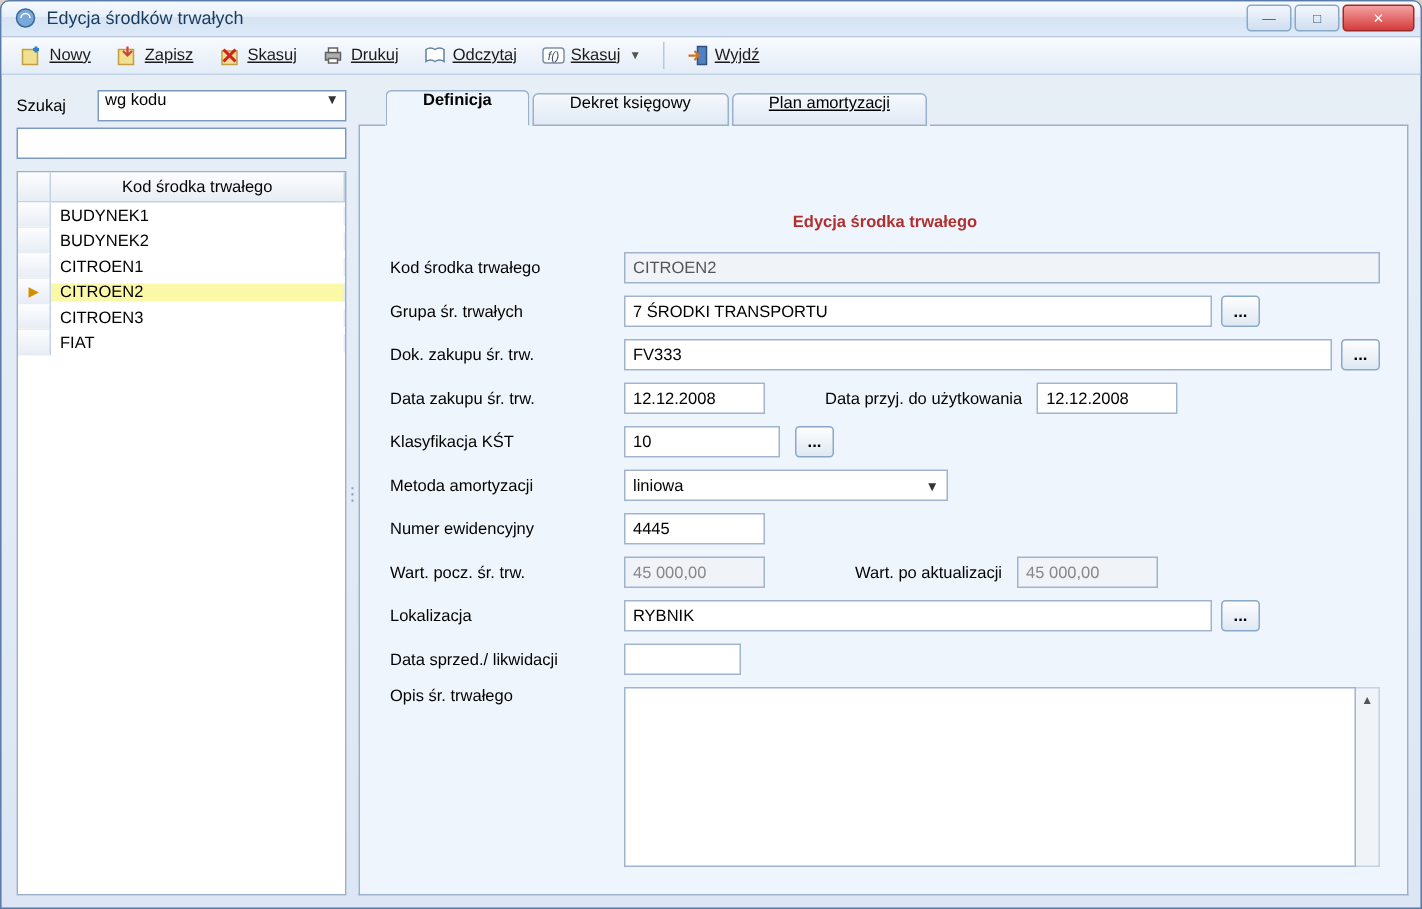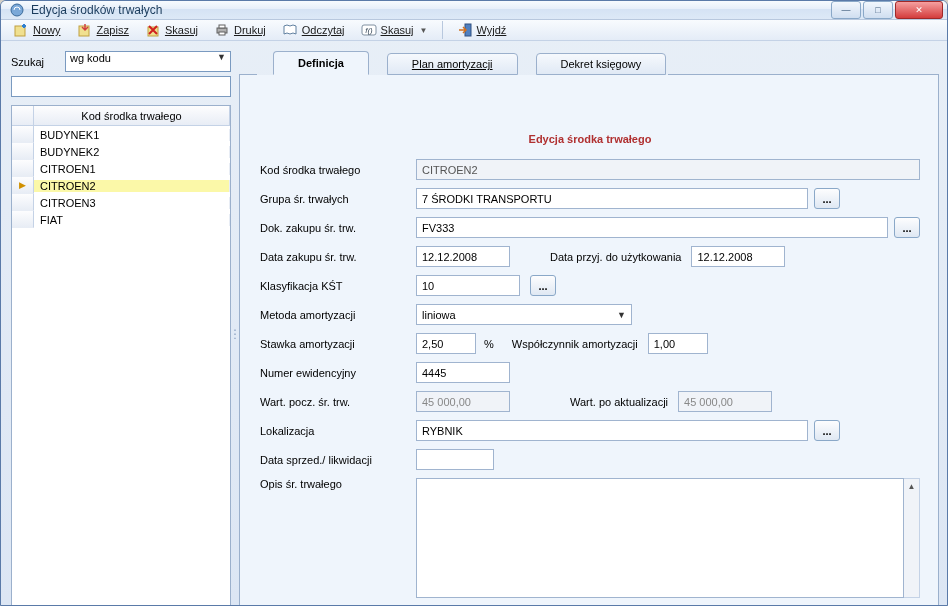--- a/index.html
+++ b/index.html
@@ -178,24 +178,23 @@
     }
     .tab-spacer-left { width: 18px; border-bottom: 1px solid #9bb0cc; }
     .tab {
       height: 22px;
       padding: 0 24px;
       border: 1px solid #9bb0cc;
       border-bottom: 1px solid #9bb0cc;
       background: linear-gradient(to bottom, #f6f9fd, #e0e9f5);
       border-radius: 4px 4px 0 0;
       display: flex;
-      align-items: center;
+      align-items: flex-start;
       margin-right: 2px;
       font-size: 11px;
-      margin-left: 16px;
     }
     .tab.active {
       background: #eff5fc;
       border-bottom: 1px solid #eff5fc;
       font-weight: bold;
       height: 24px;
     }
     .tab .ul { text-decoration: underline; }
     .tab-spacer-right { flex:1; border-bottom: 1px solid #9bb0cc; }
     .tab-content {
@@ -389,24 +388,24 @@
         <span class="splitter-dots"></span>
       </div>
 
     <div class="right-panel">
       <div class="tabs">
         <div class="tab-spacer-left"></div>
         <div class="tab active">
             <span>Definicja</span>
           </div>
         <div class="tab">
+            <span>Dekret księgowy</span>
+          </div>
+        <div class="tab">
             <span class="ul">Plan amortyzacji</span>
-          </div>
-        <div class="tab">
-            <span>Dekret księgowy</span>
           </div>
         <div class="tab-spacer-right"></div>
       </div>
       <div class="tab-content">
         <div class="form-title">Edycja środka trwałego</div>
 
         <div class="form-row">
           <div class="form-label">Kod środka trwałego</div>
           <div class="field wide ro">CITROEN2</div>
         </div>
@@ -437,27 +436,20 @@
         </div>
 
         <div class="form-row">
           <div class="form-label">Metoda amortyzacji</div>
           <div class="field combo" style="width:216px">
             <span>liniowa</span>
             <span class="arrow">▼</span>
           </div>
         </div>
 
-        <div class="form-row">
-          <div class="form-label">Stawka amortyzacji</div>
-          <div class="field" style="width:60px">2,50</div>
-          <span class="label-inline" style="padding:0 8px">%</span>
-          <span class="label-inline">Współczynnik amortyzacji</span>
-          <div class="field" style="width:60px">1,00</div>
-        </div>
 
         <div class="form-row">
           <div class="form-label">Numer ewidencyjny</div>
           <div class="field" style="width:94px">4445</div>
         </div>
 
         <div class="form-row">
           <div class="form-label">Wart. pocz. śr. trw.</div>
           <div class="field ro" style="width:94px;color:#888">45 000,00</div>
           <span class="label-inline" style="margin-left:50px">Wart. po aktualizacji</span>

